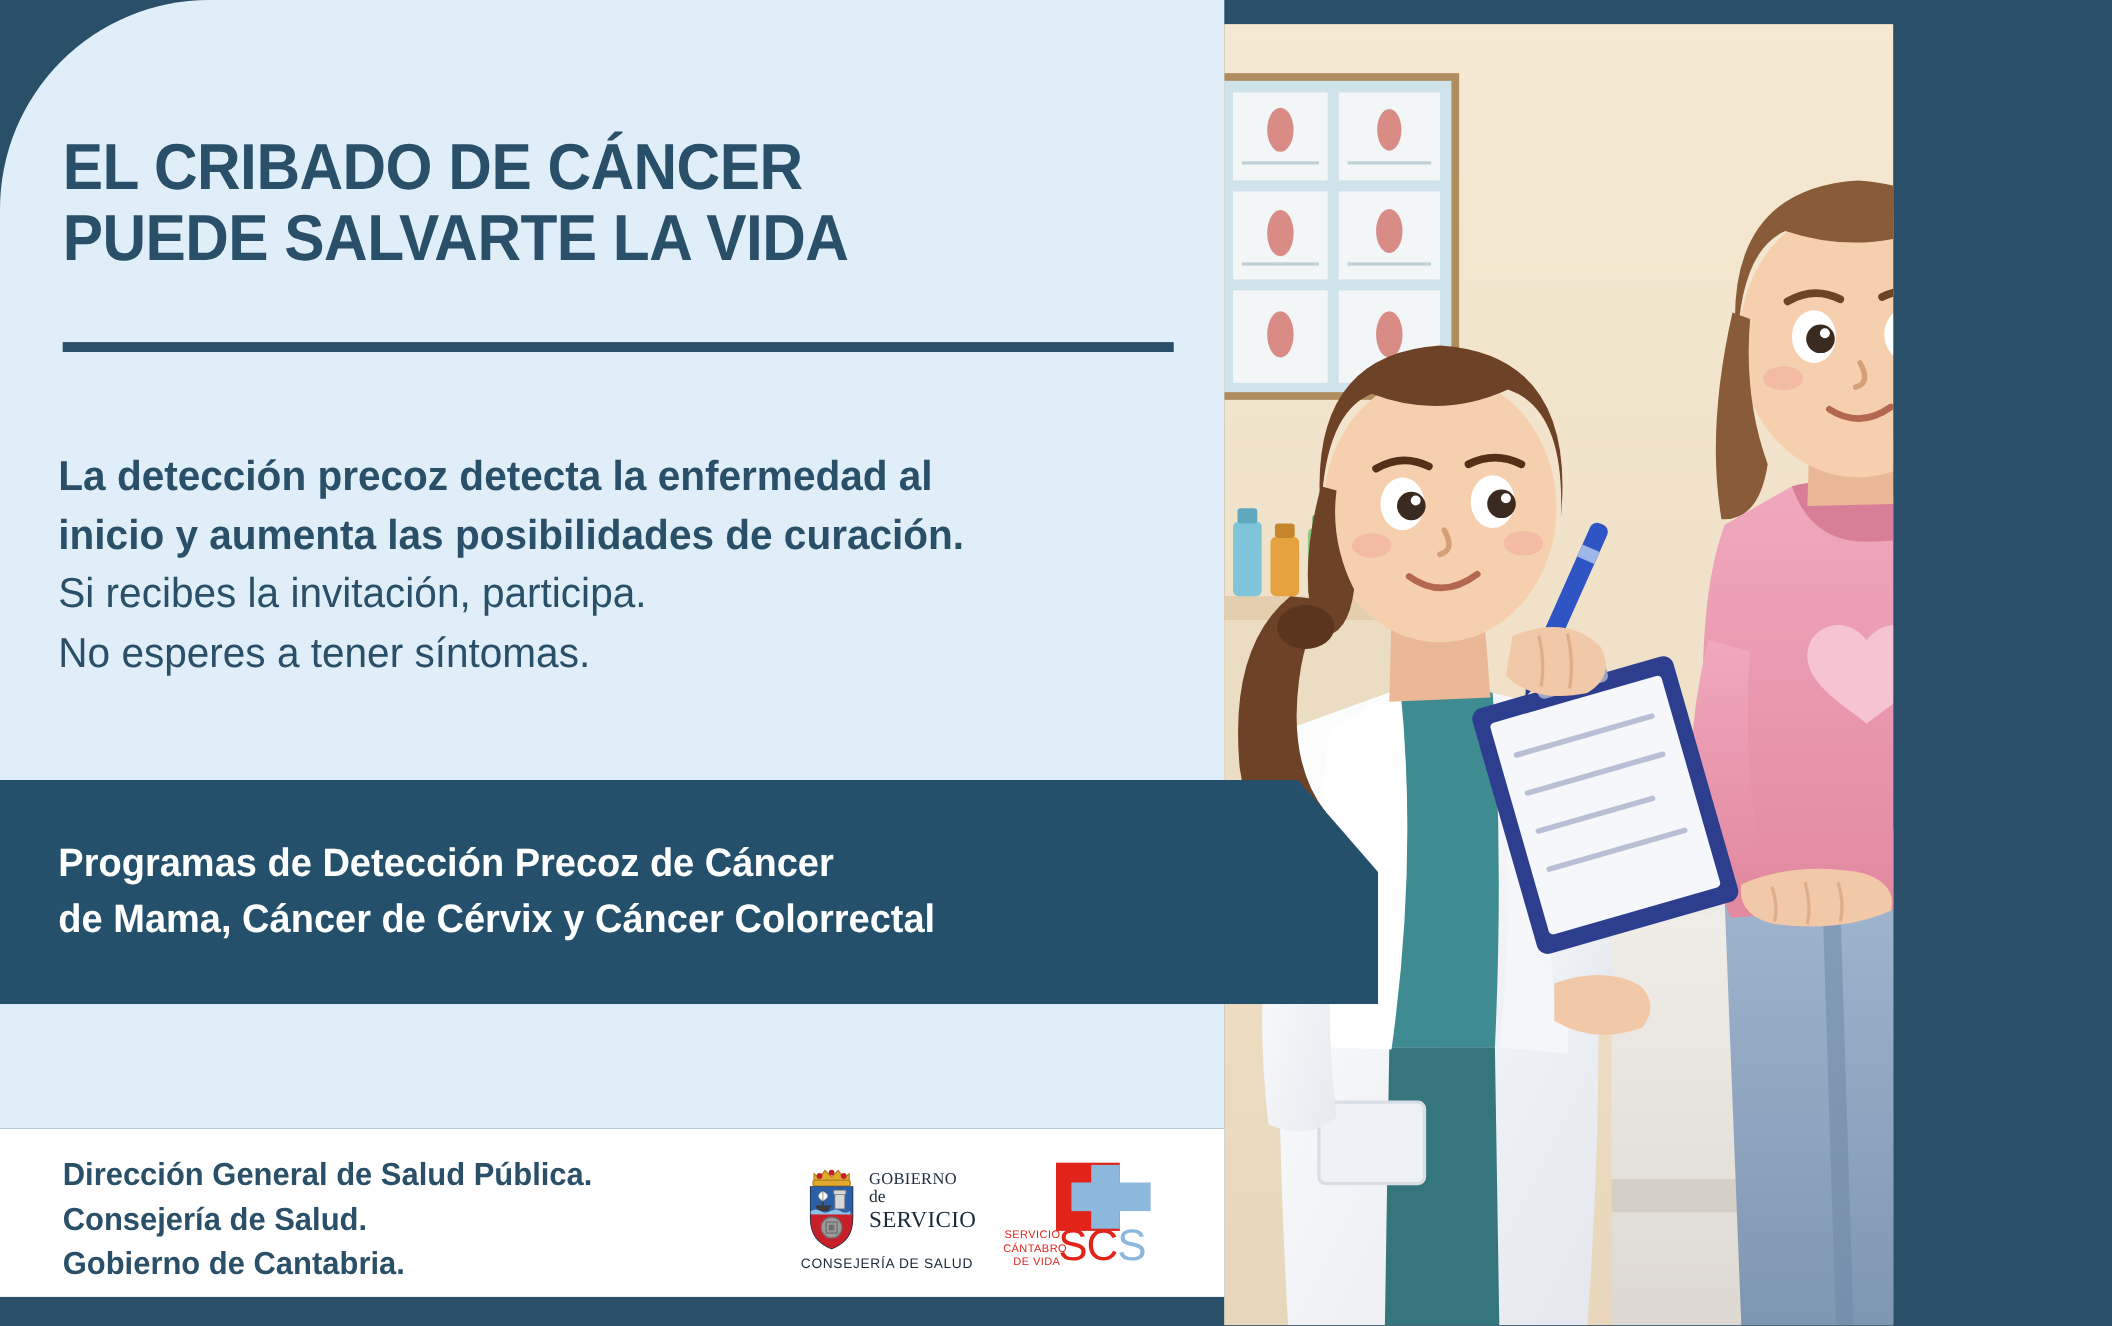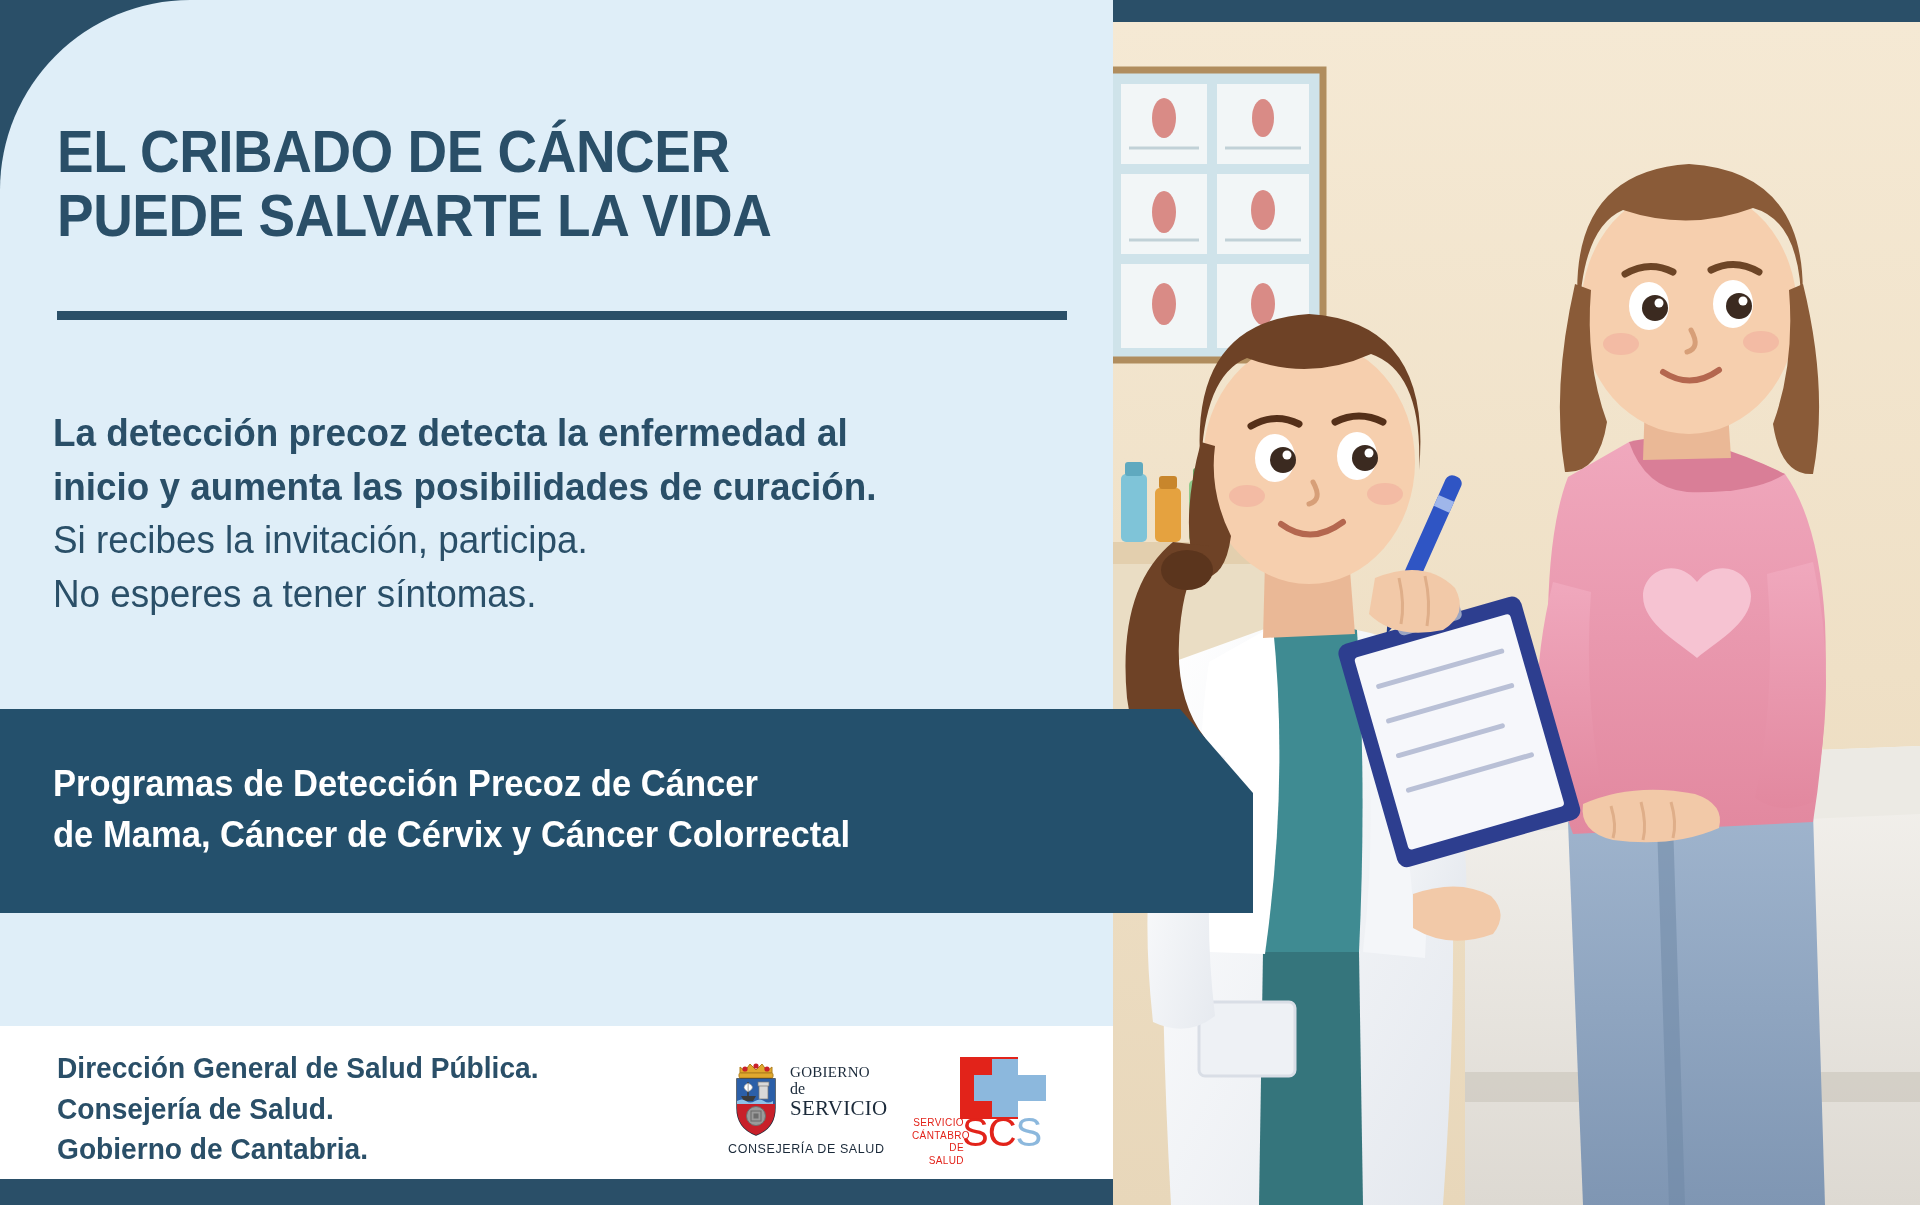--- a/index.html
+++ b/index.html
@@ -1,19 +1,19 @@
 <!DOCTYPE html>
 <html><head>
 <meta charset="utf-8">
 <style>
   * { margin:0; padding:0; box-sizing:border-box; }
   html,body { width:1920px; height:1205px; background:#2a4f68; }
   body { font-family:"Liberation Sans", sans-serif; overflow:hidden; }
 
-  .poster { position:relative; width:1920px; height:1205px; background:#2a4f68; overflow:hidden; }
+  .poster { position:relative; width:1721px; height:1205px; background:#2a4f68; overflow:hidden; }
 
   
   .panel {
     position:absolute; left:0; top:0; width:1113px; height:1026px;
     background:#dfeef8;
     border-top-left-radius:190px;
   }
 
   
   .headline {
@@ -359,18 +359,18 @@
   <div class="scs-logo">
     <div class="scs-mark">
       <div class="scs-red"></div>
       <div class="scs-notch"></div>
       <div class="scs-cross-h"></div>
       <div class="scs-cross-v2"></div>
     </div>
     <div class="scs-vert">
       <div>SERVICIO</div>
       <div>CÁNTABRO</div>
-      <div>DE SALUD</div>
+      <div>DE VIDA</div>
     </div>
     <div class="scs-big"><span class="r">S</span><span class="r">C</span><span class="b">S</span></div>
   </div>
 
 </div>
 
 </body></html>

